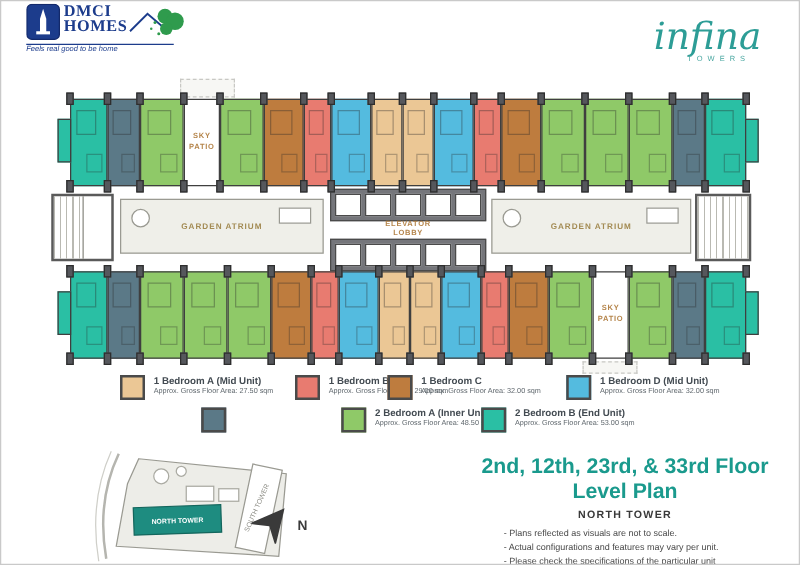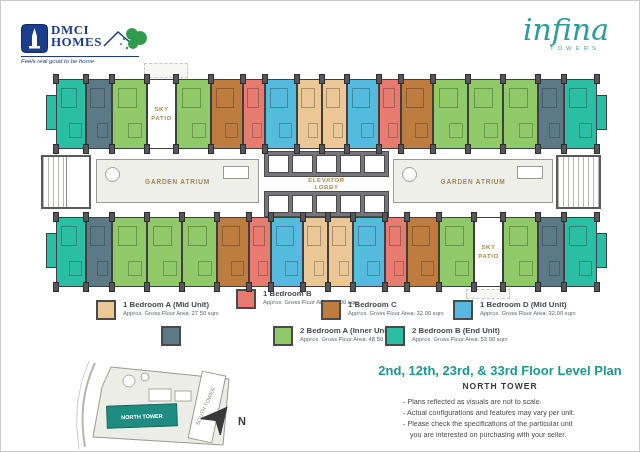--- a/index.html
+++ b/index.html
@@ -1,20 +1,20 @@
 <!DOCTYPE html>
 <html><head>
 <meta charset="utf-8">
 <style>
   html,body{margin:0;padding:0;background:#e9e9e9;}
   #page{position:relative;width:640px;height:452px;background:#fff;border:1px solid #c9c9c9;
         font-family:"Liberation Sans",sans-serif;overflow:hidden;box-sizing:border-box;}
 
   
-  #dmci{position:absolute;left:20px;top:23px;width:150px;}
+  #dmci{position:absolute;left:20px;top:2px;width:150px;}
   .dmci-top{display:flex;align-items:flex-start;}
   .dmci-words{margin-left:3px;font-family:"Liberation Serif",serif;font-weight:bold;color:#1C3C8C;
               font-size:13px;line-height:.95;letter-spacing:.5px;}
   .dmci-tagline{border-top:1.5px solid #1C3C8C;margin-top:2px;padding-top:1px;
                 font-size:6px;font-style:italic;color:#1C3C8C;width:118px;}
   #infina{position:absolute;right:18px;top:8px;text-align:center;width:110px;}
   .infina-script{font-family:"DejaVu Serif",serif;font-style:italic;font-size:30px;color:#2D9D96;line-height:1.4;}
   .infina-sub{font-size:6px;letter-spacing:4px;color:#4aa7a1;margin-top:-6px;padding-left:18px;}
 
   
@@ -61,21 +61,21 @@
 
   
   .lg-item{position:absolute;display:flex;align-items:flex-start;}
   .lg-swatch{width:20px;height:20px;border:2px solid #4a4a4a;box-sizing:border-box;flex:none;}
   .lg-text{margin-left:7px;}
   .lg-label{font-size:7.8px;font-weight:bold;color:#434B52;line-height:1.2;}
   .lg-area{font-size:5.8px;color:#60686e;margin-top:1px;}
 
   
   #info{position:absolute;left:368px;top:362px;width:262px;text-align:center;}
-  .info-title{font-size:13px;font-weight:bold;color:#1A9A8D;}
+  .info-title{font-size:17px;font-weight:bold;color:#1A9A8D;}
   .info-sub{font-size:8.5px;font-weight:bold;color:#3a3a3a;letter-spacing:1px;margin-top:3px;}
   #notes{margin-top:5px;text-align:left;padding-left:34px;font-size:7.2px;color:#4a4a4a;line-height:1.55;}
   .note-cont{padding-left:7px;}
   #effective{position:absolute;left:368px;top:430px;width:260px;text-align:right;
              font-size:7.8px;font-weight:bold;color:#333;letter-spacing:.3px;}
 
   #sitemap{position:absolute;left:70px;top:358px;}
   #north-arrow{position:absolute;left:200px;top:400px;display:flex;align-items:center;}
   #north-arrow .n-label{font-size:11px;font-weight:bold;color:#3a3a3a;margin-left:3px;margin-top:6px;}
 </style>
@@ -281,28 +281,28 @@
     </div>
 
   <div id="legend">
       <div class="lg-item" style="left: 95px; top: 299px;">
         <div class="lg-swatch" style="background: rgb(235, 199, 149);"></div>
         <div class="lg-text">
           <div class="lg-label">1 Bedroom A (Mid Unit)</div>
           <div class="lg-area">Approx. Gross Floor Area: 27.50 sqm</div>
         </div>
       </div>
-      <div class="lg-item" style="left: 235px; top: 288px;">
+      <div class="lg-item" style="left: 235px; top: 299px;">
         <div class="lg-swatch" style="background: rgb(232, 123, 112);"></div>
         <div class="lg-text">
           <div class="lg-label">1 Bedroom B</div>
           <div class="lg-area">Approx. Gross Floor Area: 29.00 sqm</div>
         </div>
       </div>
-      <div class="lg-item" style="left: 320px; top: 299px;">
+      <div class="lg-item" style="left: 309px; top: 299px;">
         <div class="lg-swatch" style="background: rgb(190, 124, 62);"></div>
         <div class="lg-text">
           <div class="lg-label">1 Bedroom C</div>
           <div class="lg-area">Approx. Gross Floor Area: 32.00 sqm</div>
         </div>
       </div>
       <div class="lg-item" style="left: 452px; top: 299px;">
         <div class="lg-swatch" style="background: rgb(84, 187, 223);"></div>
         <div class="lg-text">
           <div class="lg-label">1 Bedroom D (Mid Unit)</div>

